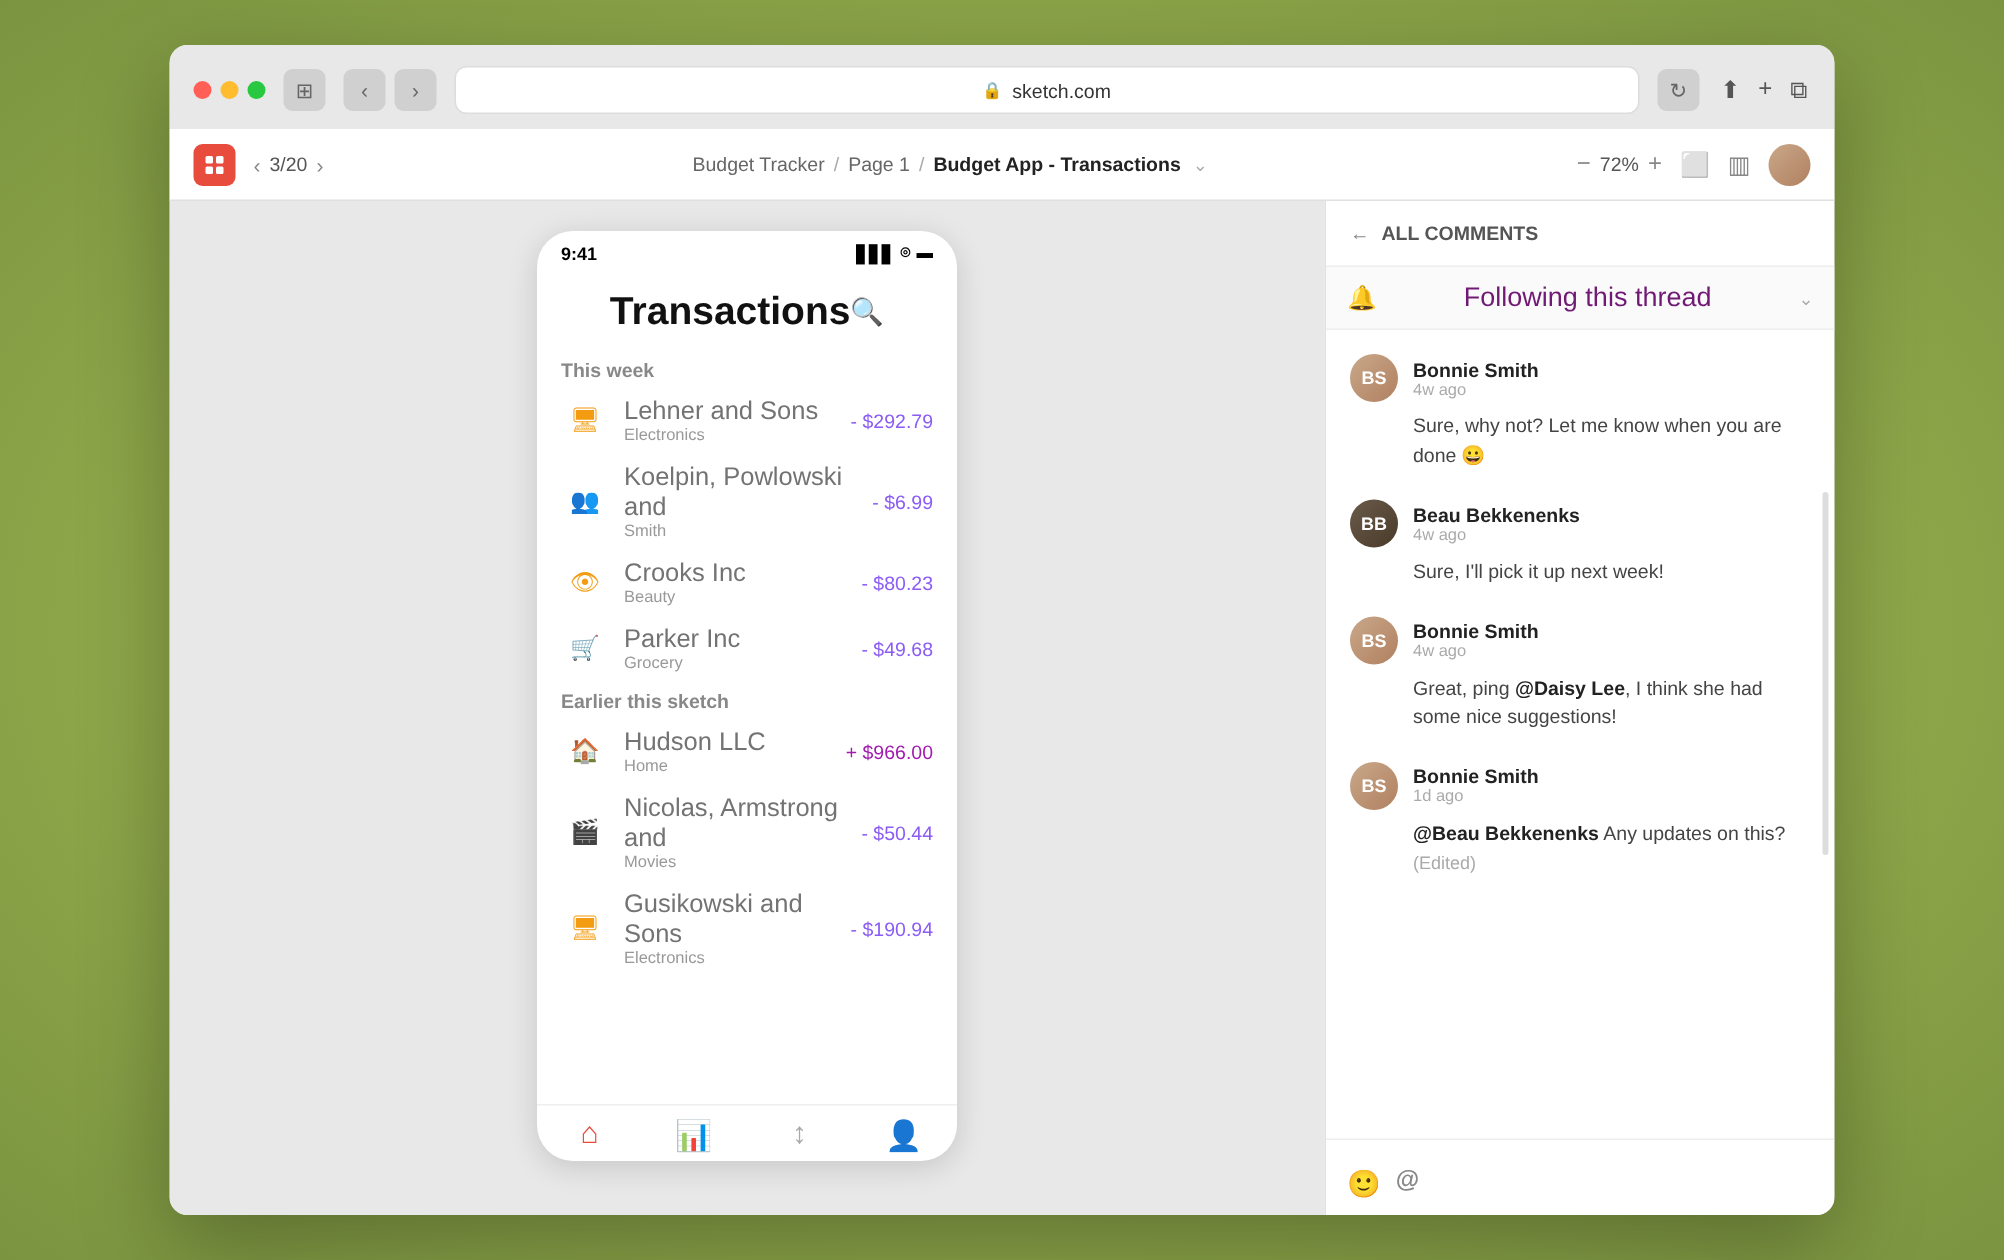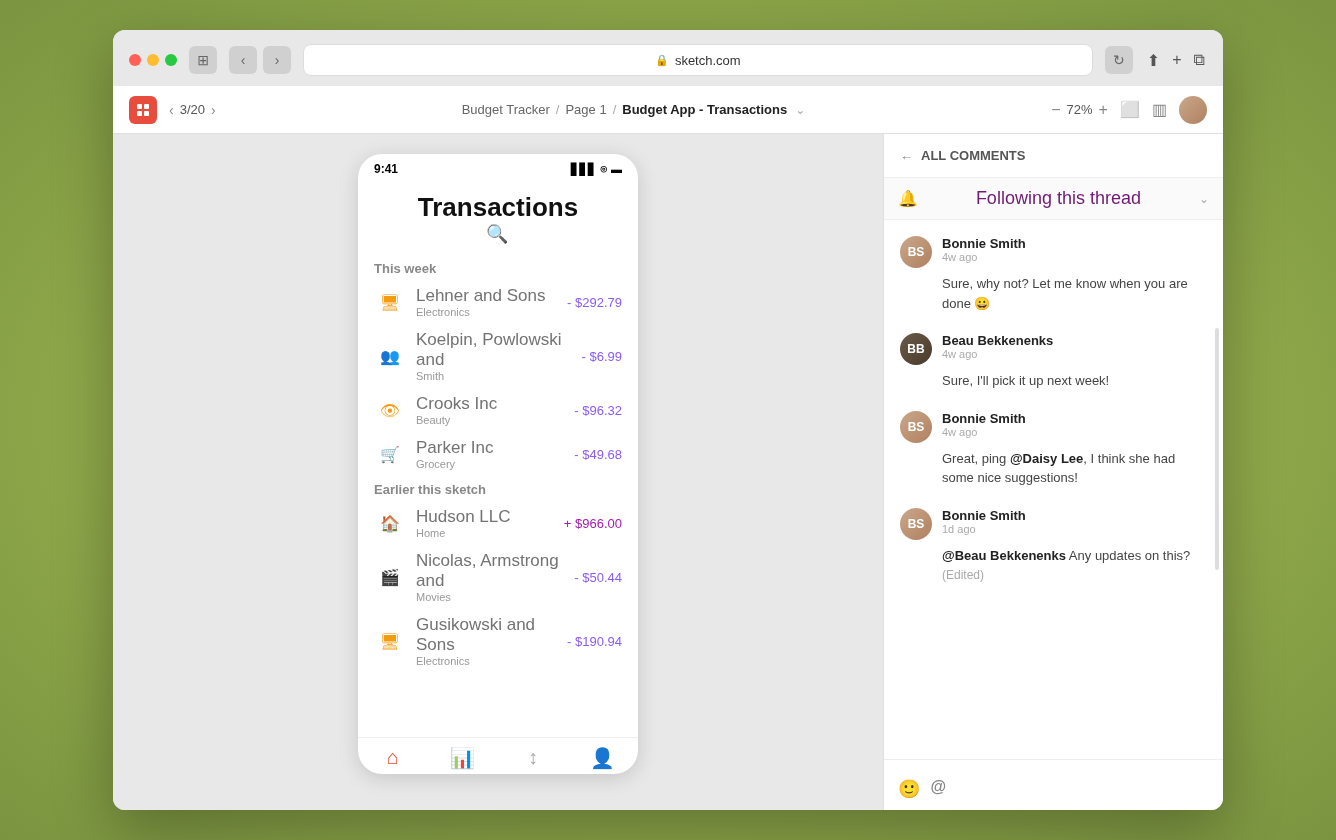--- a/index.html
+++ b/index.html
@@ -203,23 +203,22 @@
       flex: 1;
       padding: 12px 16px;
       overflow: hidden;
     }
     .phone-title {
       font-size: 26px;
       font-weight: 700;
       color: #111;
       margin-bottom: 16px;
       display: flex;
-      justify-content: space-between;
-      align-items: center;
-      flex-direction: column;
+      justify-content: center;
+      align-items: center;
     }
     .search-icon-phone { color: #555; font-size: 18px; cursor: pointer; }
     .section-label {
       font-size: 13px;
       font-weight: 600;
       color: #888;
       margin-bottom: 10px;
       text-transform: none;
     }
     .transaction-item {
@@ -294,21 +293,21 @@
     .comments-scroll {
       flex: 1;
       overflow-y: auto;
       padding: 16px;
     }
     .comment-block {
       margin-bottom: 20px;
     }
     .comment-header {
       display: flex;
-      align-items: flex-start;
+      align-items: center;
       gap: 10px;
       margin-bottom: 6px;
     }
     .comment-avatar {
       width: 32px;
       height: 32px;
       border-radius: 50%;
       flex-shrink: 0;
       overflow: hidden;
     }
@@ -493,21 +492,21 @@
             </div>
             <div class="transaction-amount">- $6.99</div>
           </div>
 
           <div class="transaction-item">
             <div class="transaction-icon" style="color:#f39c12;">👁</div>
             <div class="transaction-info">
               <div class="transaction-name">Crooks Inc</div>
               <div class="transaction-cat">Beauty</div>
             </div>
-            <div class="transaction-amount">- $96.32</div>
+            <div class="transaction-amount">- $80.23</div>
           </div>
 
           <div class="transaction-item">
             <div class="transaction-icon" style="color:#e74c3c;">🛒</div>
             <div class="transaction-info">
               <div class="transaction-name">Parker Inc</div>
               <div class="transaction-cat">Grocery</div>
             </div>
             <div class="transaction-amount">- $49.68</div>
           </div>

